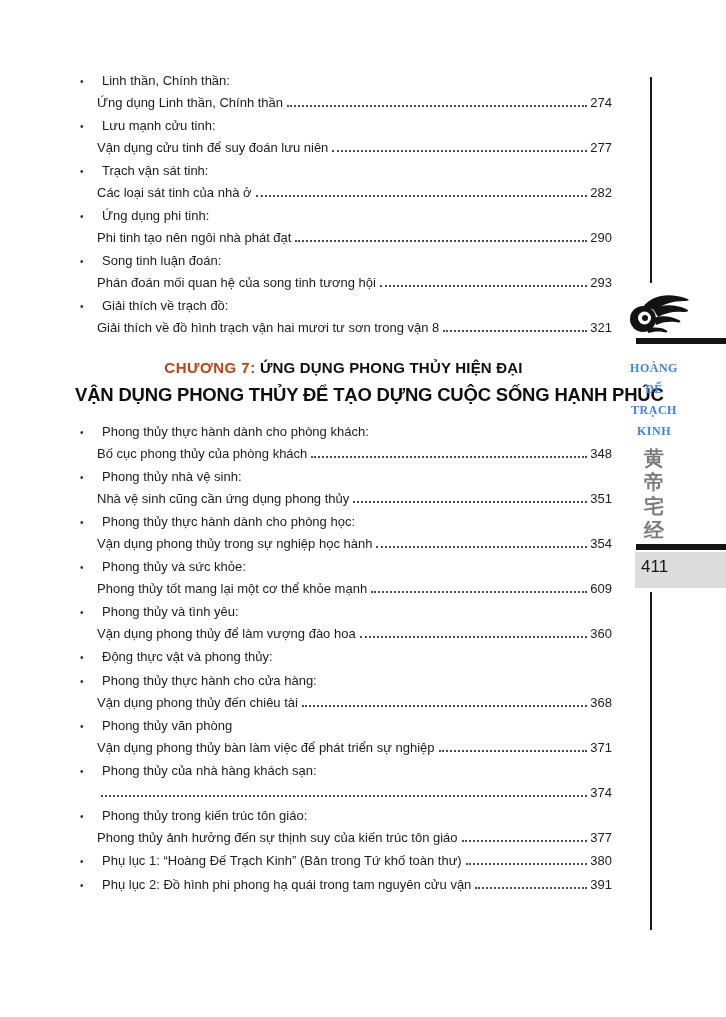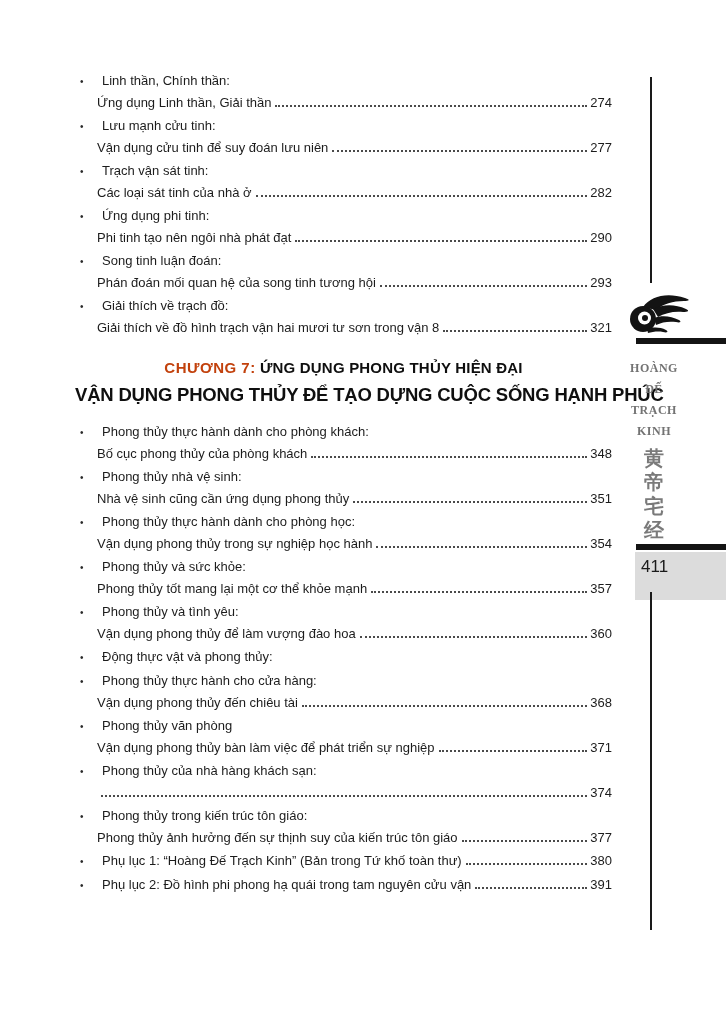--- a/index.html
+++ b/index.html
@@ -88,37 +88,37 @@
   .side-title{
     position:absolute;
     left:622px;top:358px;
     width:64px;
     text-align:center;
     font-family:"Liberation Serif","DejaVu Serif",serif;
     font-weight:bold;
     font-size:12px;
     line-height:21px;
     letter-spacing:0.5px;
-    color:#737373;
+    color:#3b82f6;
   }
   .side-cjk{
     position:absolute;
     left:622px;top:446px;
     width:64px;
     text-align:center;
     font-family:"DejaVu Sans",sans-serif;
     font-weight:bold;
     font-size:20px;
     line-height:24px;
     color:#7a7a7a;
   }
   .page-num-box{
     position:absolute;
     left:635px;right:0;
-    top:552px;height:48px;
+    top:552px;height:36px;
     background:#dcdcdc;
     font-size:17px;
     color:#1a1a1a;
     line-height:30px;
     padding-left:6px;
     box-sizing:border-box;
   }
 </style>
 </head>
 <body>
@@ -128,21 +128,21 @@
   <div class="content">
     <div>
   <div class="entry">
     <div class="row title-row">
       <span class="dot">•</span>
       <span class="title">Linh thần, Chính thần:</span>
 
     </div>
     <div class="row sub-row">
       <span class="indent"></span>
-      <span class="subtitle">Ứng dụng Linh thần, Giải thần</span>
+      <span class="subtitle">Ứng dụng Linh thần, Chính thần</span>
       <span class="leader"></span>
       <span class="pg">274</span>
     </div>
   </div>
 
   <div class="entry">
     <div class="row title-row">
       <span class="dot">•</span>
       <span class="title">Lưu mạnh cửu tinh:</span>
 
@@ -266,21 +266,21 @@
   <div class="entry">
     <div class="row title-row">
       <span class="dot">•</span>
       <span class="title">Phong thủy và sức khỏe:</span>
 
     </div>
     <div class="row sub-row">
       <span class="indent"></span>
       <span class="subtitle">Phong thủy tốt mang lại một cơ thể khỏe mạnh</span>
       <span class="leader"></span>
-      <span class="pg">357</span>
+      <span class="pg">609</span>
     </div>
   </div>
 
   <div class="entry">
     <div class="row title-row">
       <span class="dot">•</span>
       <span class="title">Phong thủy và tình yêu:</span>
 
     </div>
     <div class="row sub-row">

